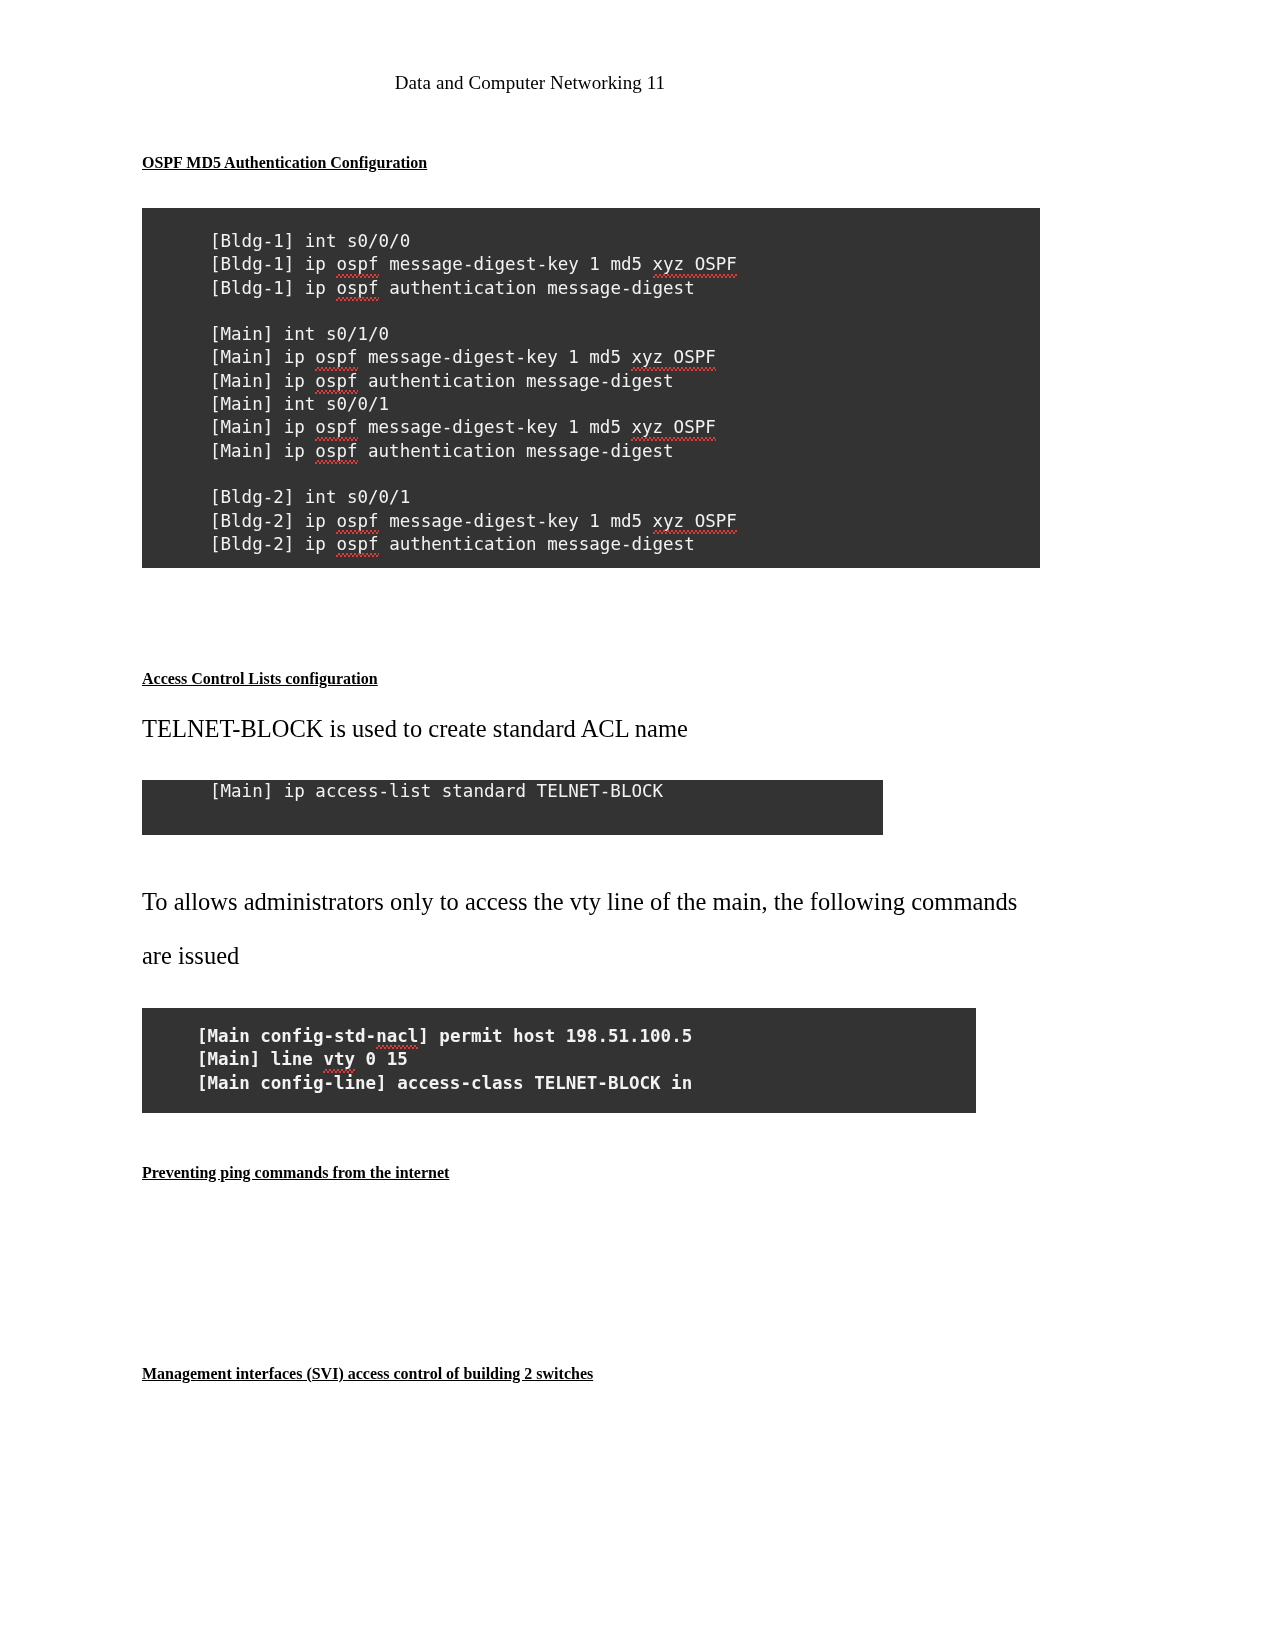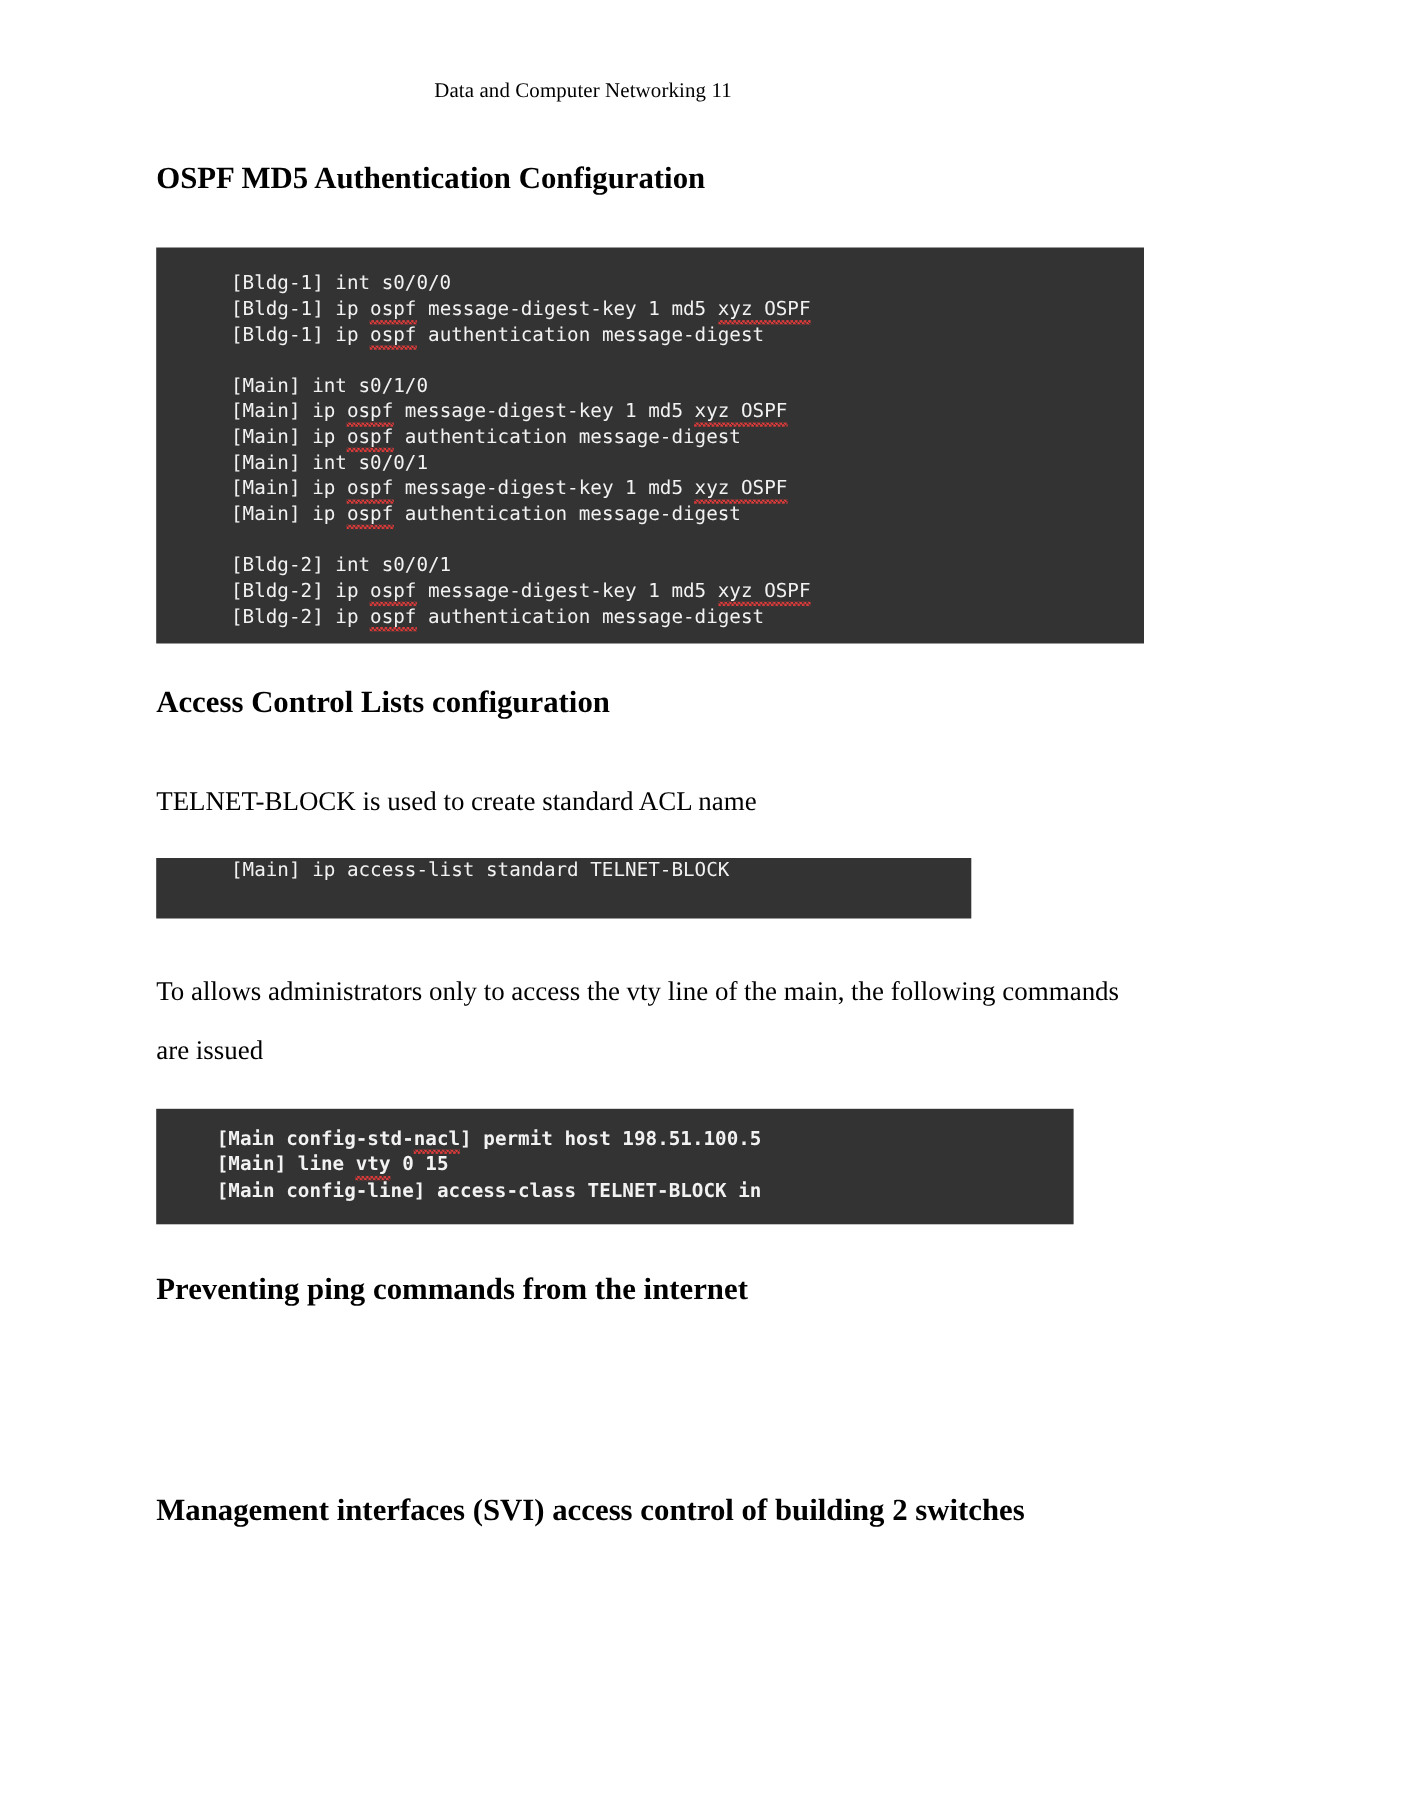--- a/index.html
+++ b/index.html
@@ -25,24 +25,25 @@
     position: absolute;
     top: 68px;
     left: 0;
     width: 1060px;
     text-align: center;
     font-size: 19px;
     line-height: 30px;
     letter-spacing: 0.1px;
   }
   .heading {
-    font-size: 28px;
+    font-size: 16px;
     line-height: 30px;
     margin: 0;
     white-space: nowrap;
+    text-decoration: underline;
   }
   .para {
     font-size: 24.5px;
     line-height: 54px;
     margin: 0;
     width: 900px;
   }
   .code-block {
     background: #333333;
     color: #f2f2f2;
@@ -75,21 +76,21 @@
     height: 4px;
     background-image:
       radial-gradient(circle at 1px 3px, #e03a3a 1.1px, transparent 1.4px),
       radial-gradient(circle at 3px 1px, #e03a3a 1.1px, transparent 1.4px);
     background-size: 4px 4px;
     background-repeat: repeat-x;
   }
   
   #block-ospf {
     position: absolute;
-    top: 225px;
+    top: 208px;
     left: 142px;
     width: 898px;
     height: 360px;
     padding: 22px 0 0 68px;
   }
   #block-acl-name {
     position: absolute;
     top: 780px;
     left: 142px;
     width: 741px;
@@ -107,21 +108,21 @@
   }
   #block-ping {
     position: absolute;
     top: 1235px;
     left: 142px;
     width: 868px;
     height: 80px;
     padding: 14px 0 0 68px;
   }
   #heading-ospf { position: absolute; top: 148px; left: 142px; }
-  #heading-acl { position: absolute; top: 624px; left: 142px; }
+  #heading-acl { position: absolute; top: 664px; left: 142px; }
   #para-telnet { position: absolute; top: 702px; left: 142px; }
   #para-vty { position: absolute; top: 875px; left: 142px; width: 900px; line-height: 54px; }
   #heading-ping { position: absolute; top: 1158px; left: 142px; }
   #heading-svi { position: absolute; top: 1359px; left: 142px; }
 </style>
 </head>
 <body>
 
 <div class="page">
 

